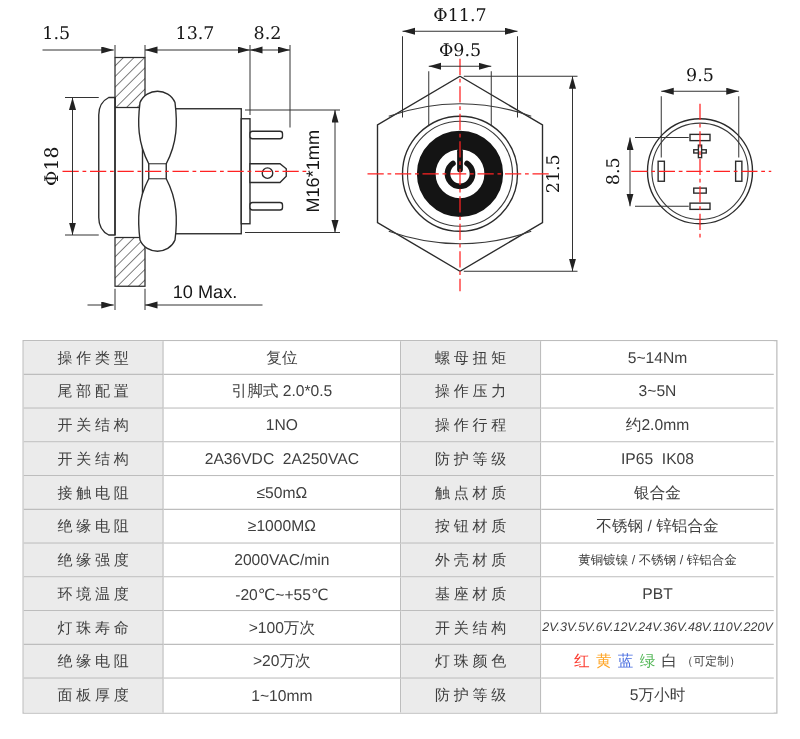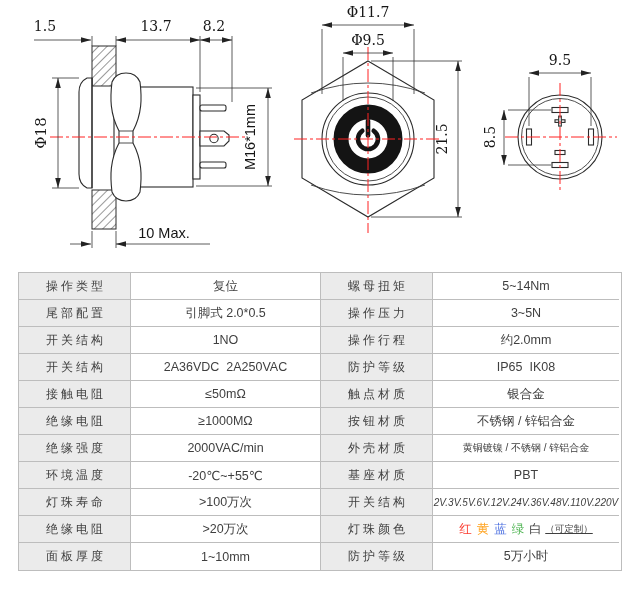--- a/index.html
+++ b/index.html
@@ -24,21 +24,21 @@
   .cell{display:flex;align-items:center;justify-content:center;
       border-right:1px solid #bdbdbd;border-bottom:1px solid #bdbdbd;
       overflow:hidden;white-space:pre;}
   .cell.c4{border-right:none;}
   .tr:last-child .cell{border-bottom:none;text-align:center;}
   .th{background:#ebebeb;font-size:12px;letter-spacing:3px;padding-left:3px;}
   .td{background:#ffffff;font-size:12.5px;}
   .td.tiny{font-size:10px;letter-spacing:0;font-style:italic;}
   .td.long{font-size:10px;}
   .led span{margin:0 2.5px;font-size:12.5px;}
-  .led .note{font-size:9.5px;margin-left:1px;color:#3f3f3f;text-decoration:underline;}
+  .led .note{font-size:9.5px;margin-left:1px;color:#3f3f3f;}
 </style>
 </head>
 <body>
 
 <div class="stage">
 
   <svg width="640" height="272" viewBox="0 0 640 272">
     <defs>
       <marker id="mE" markerWidth="11" markerHeight="7" refX="10" refY="2.8" orient="auto" markerUnits="userSpaceOnUse">
         <path d="M0,0 L10,2.8 L0,5.6 Z" fill="#222"></path>

